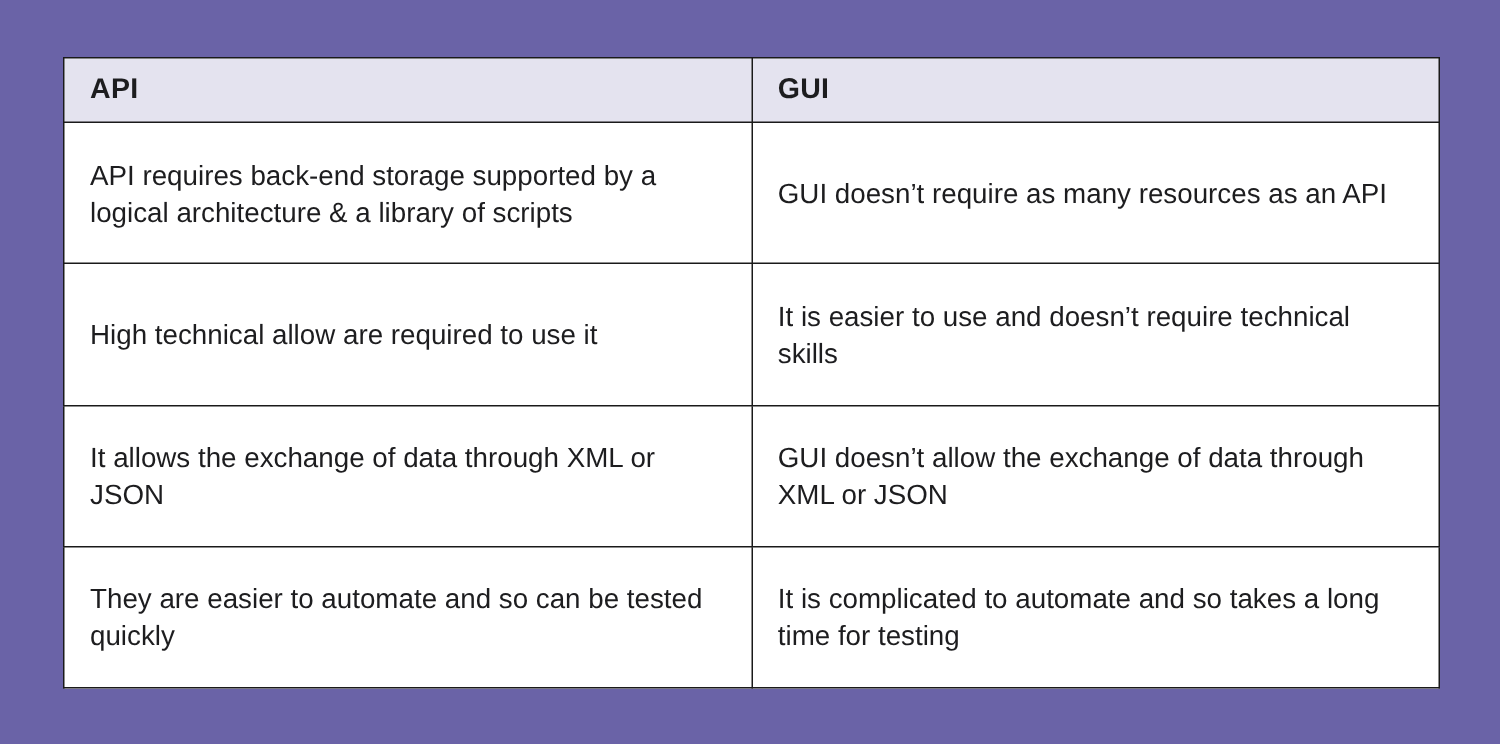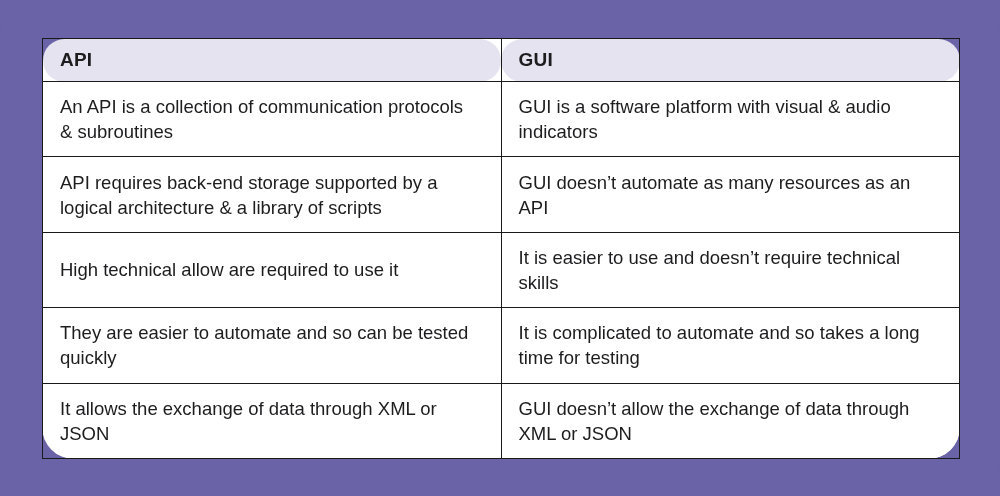--- a/index.html
+++ b/index.html
@@ -2,21 +2,21 @@
 <html style="--bg: #6A63A7; --header-bg: #E4E3EF; --cell-bg: #FFFFFF; --border: #1A1A1A; --text: #1D1D1F;"><head>
 <meta charset="utf-8">
 <style>
   :root {
     --bg: #6A63A7;
     --header-bg: #E4E3EF;
     --cell-bg: #FFFFFF;
     --border: #1A1A1A;
     --text: #1D1D1F;
   }
-  * { margin: 0; padding: 0; box-sizing: border-box; border-radius: 32px; }
+  * { margin: 0; padding: 0; box-sizing: border-box; }
   html, body {
     width: 1000px; height: 496px;
     overflow: hidden;
     background: var(--bg);
     font-family: "Liberation Sans", "DejaVu Sans", sans-serif;
   }
   .canvas {
     position: relative;
     width: 1000px; height: 496px;
     background: var(--bg);
@@ -59,34 +59,30 @@
 <div class="canvas">
   <table class="compare-table">
     <thead>
       <tr>
         <th>API</th>
         <th>GUI</th>
       </tr>
     </thead>
     <tbody>
       <tr>
-        <td>An API is a collection of communication protocols &amp; subroutines</td>
-        <td>GUI is a software platform with visual &amp; audio indicators</td>
-      </tr>
-      <tr>
         <td>API requires back-end storage supported by a logical architecture &amp; a library of scripts</td>
-        <td>GUI doesn’t automate as many resources as an API</td>
+        <td>GUI doesn’t require as many resources as an API</td>
       </tr>
       <tr>
         <td>High technical allow are required to use it</td>
         <td>It is easier to use and doesn’t require technical skills</td>
       </tr>
       <tr>
+        <td>It allows the exchange of data through XML or JSON</td>
+        <td>GUI doesn’t allow the exchange of data through XML or JSON</td>
+      </tr>
+      <tr>
         <td>They are easier to automate and so can be tested quickly</td>
         <td>It is complicated to automate and so takes a long time for testing</td>
-      </tr>
-      <tr>
-        <td>It allows the exchange of data through XML or JSON</td>
-        <td>GUI doesn’t allow the exchange of data through XML or JSON</td>
       </tr>
     </tbody>
   </table>
 </div>
 
 </body></html>

